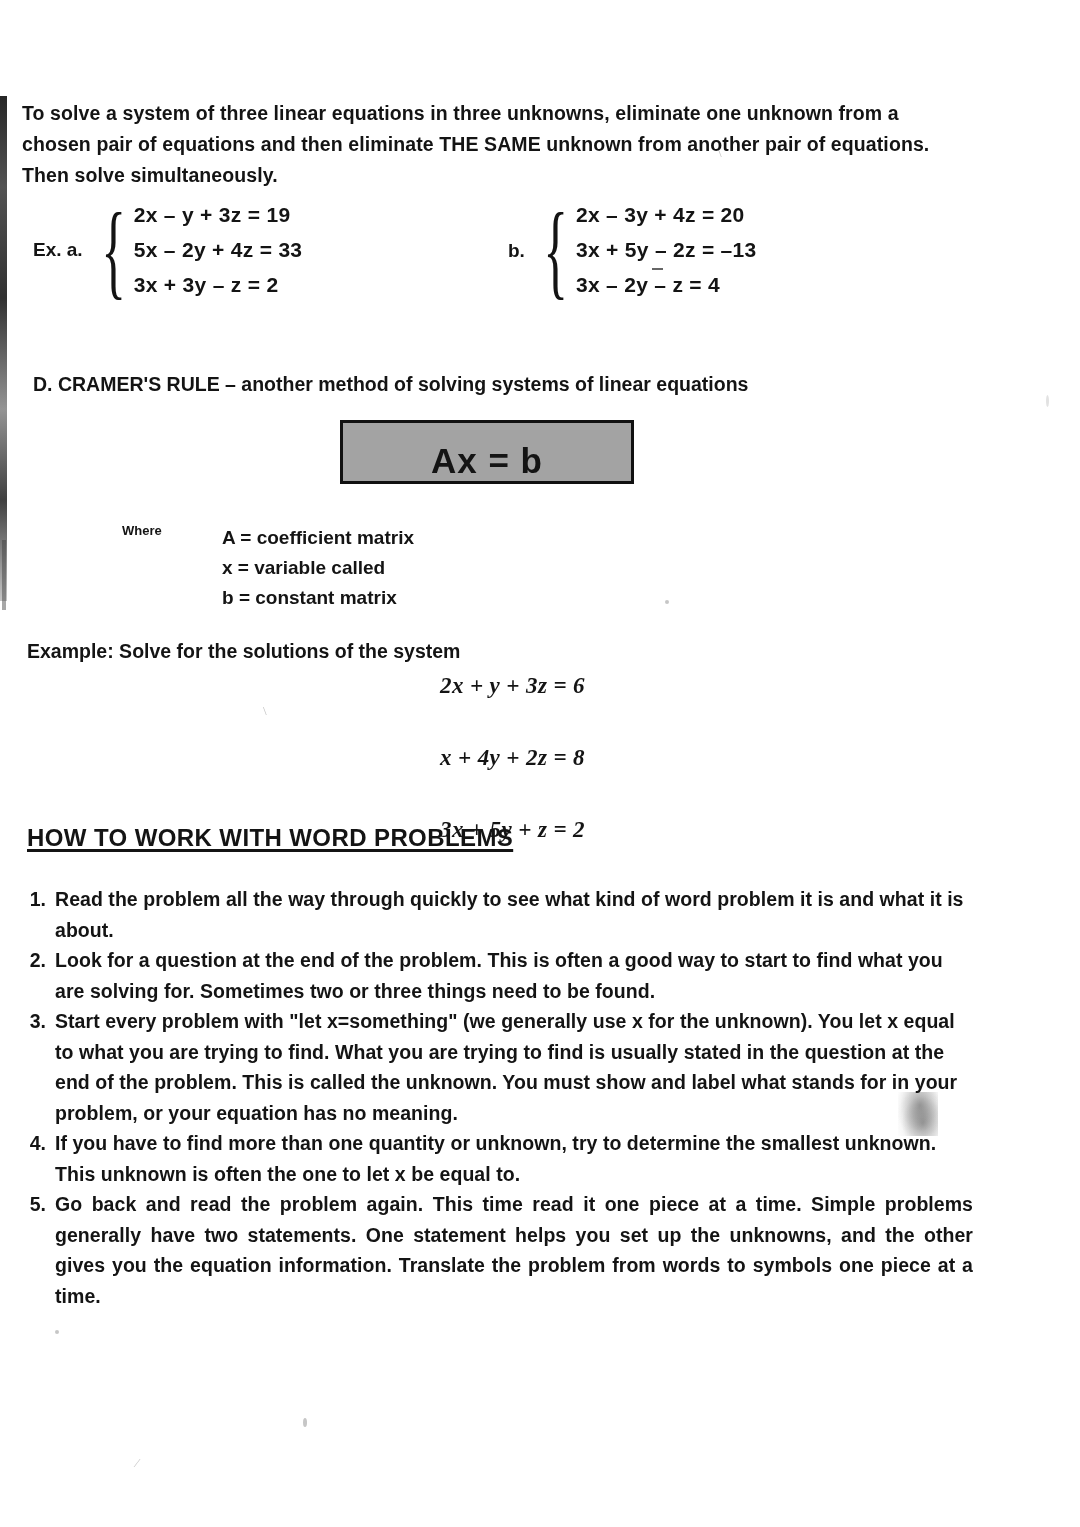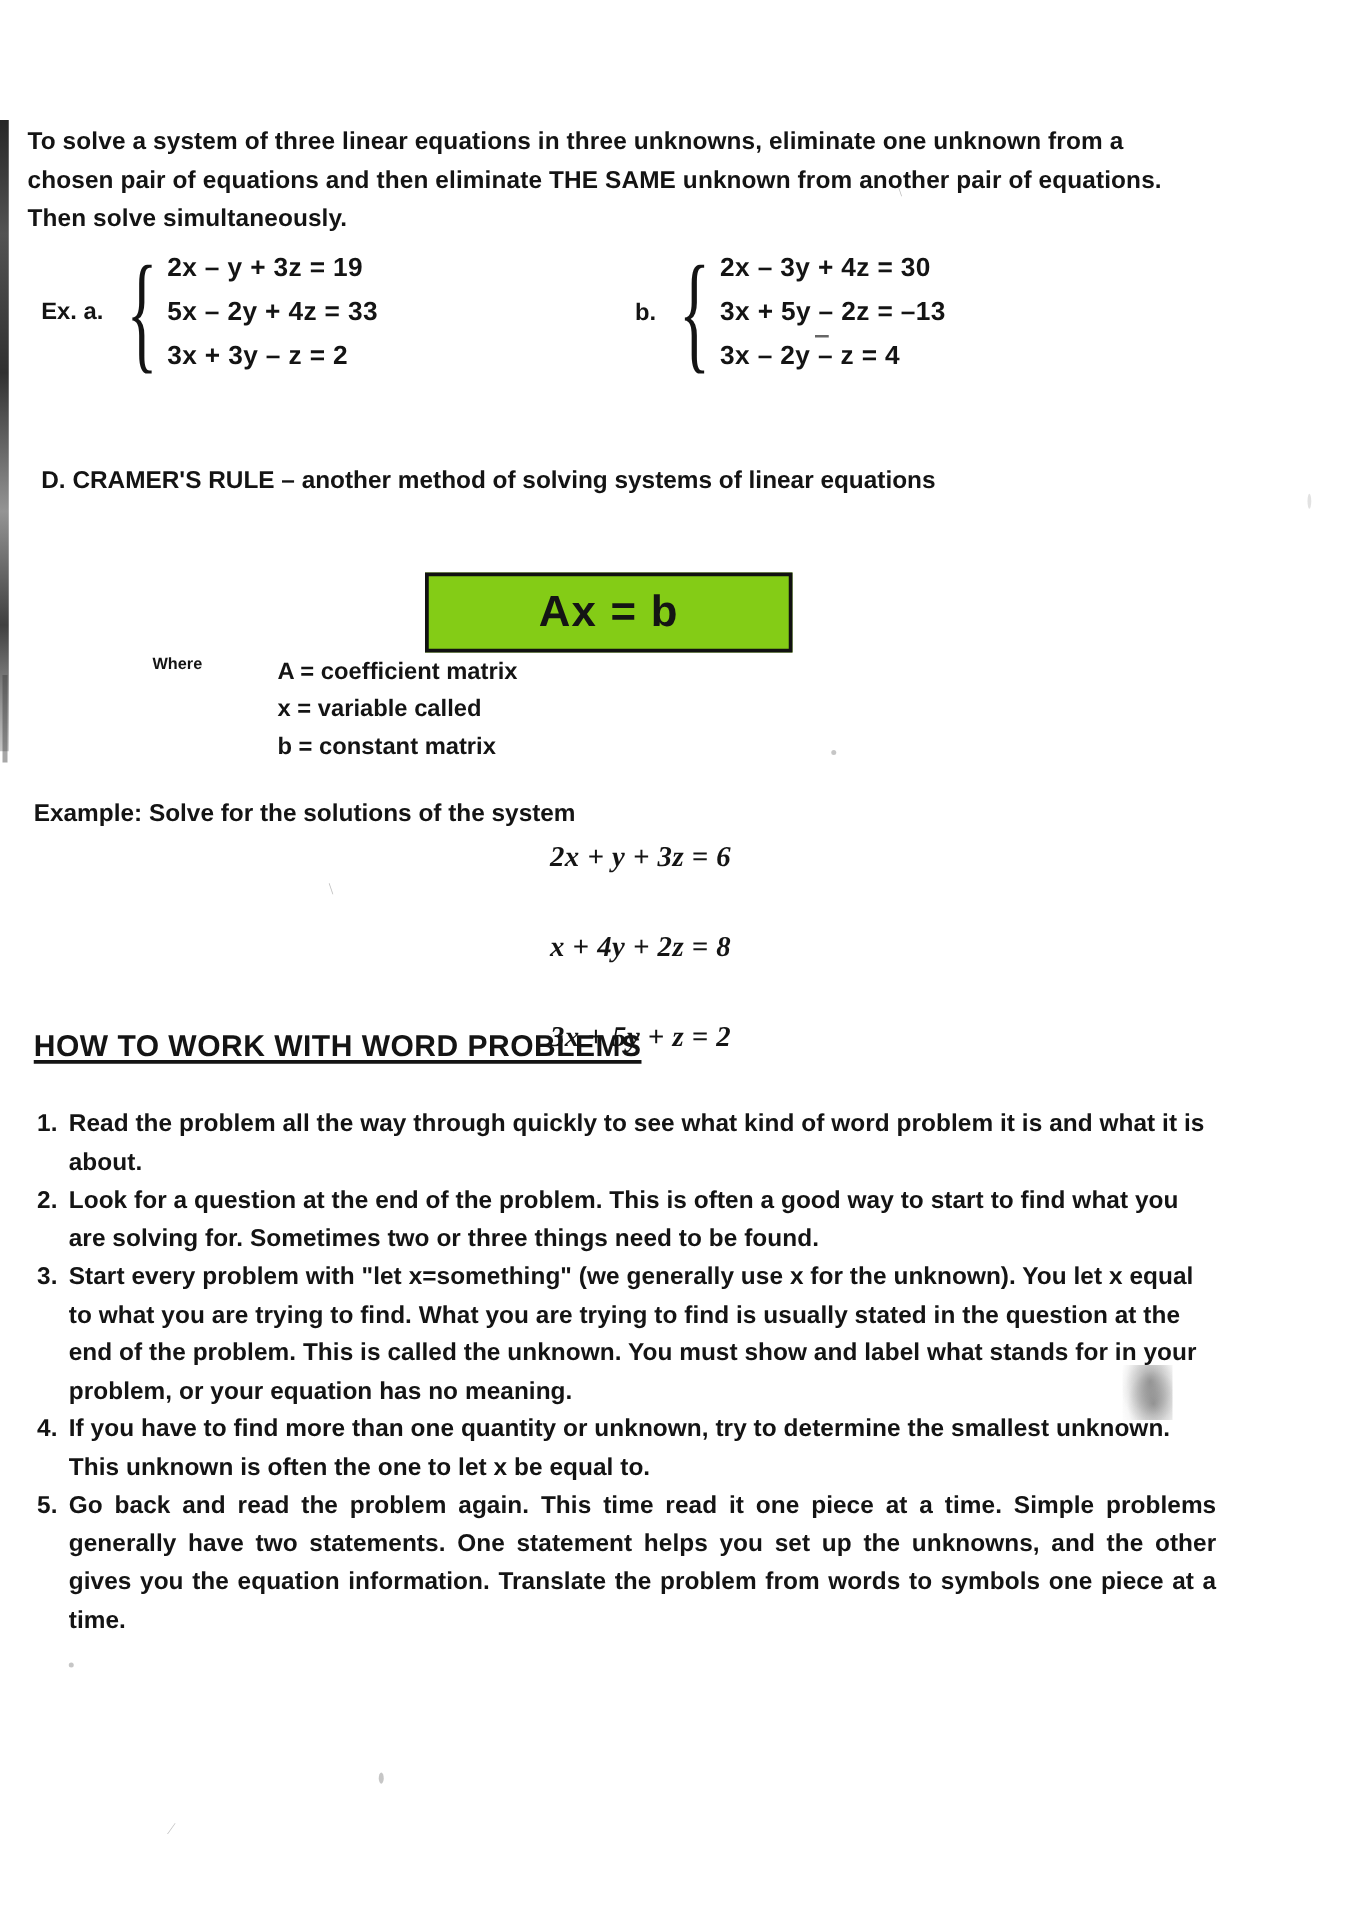--- a/index.html
+++ b/index.html
@@ -137,24 +137,23 @@
 
   
   .formula-box {
     position: absolute;
     left: 340px;
     top: 420px;
     width: 288px;
     height: 58px;
     border: 3.5px solid #111;
     display: flex;
-    align-items: center;
+    align-items: flex-end;
     justify-content: center;
-    background: #84cc16;
-    margin-top: 38px;
+    background: #a3a3a3;
   }
   .formula-box .formula {
     font-size: 35px;
     font-weight: 800;
     letter-spacing: 1px;
   }
 
   
   .where-block {
     position: absolute;
@@ -283,21 +282,21 @@
       <div class="eq">2x – y + 3z = 19</div>
       <div class="eq">5x – 2y + 4z = 33</div>
       <div class="eq">3x + 3y – z = 2</div>
     </div>
   </div>
 
   <div class="sys-block sys-b">
     <span class="sys-label sys-label-b">b.</span>
     <span class="brace">{</span>
     <div class="sys-eqs">
-      <div class="eq">2x – 3y + 4z = 30</div>
+      <div class="eq">2x – 3y + 4z = 20</div>
       <div class="eq">3x + 5y – 2z = –13</div>
       <div class="eq">3x – 2y – z = 4</div>
     </div>
   </div>
   <div class="underscore-mark"></div>
 
   <div class="cramer-head">
     <b>D. CRAMER'S RULE</b><span> – another method of solving systems of linear equations</span>
   </div>
 

